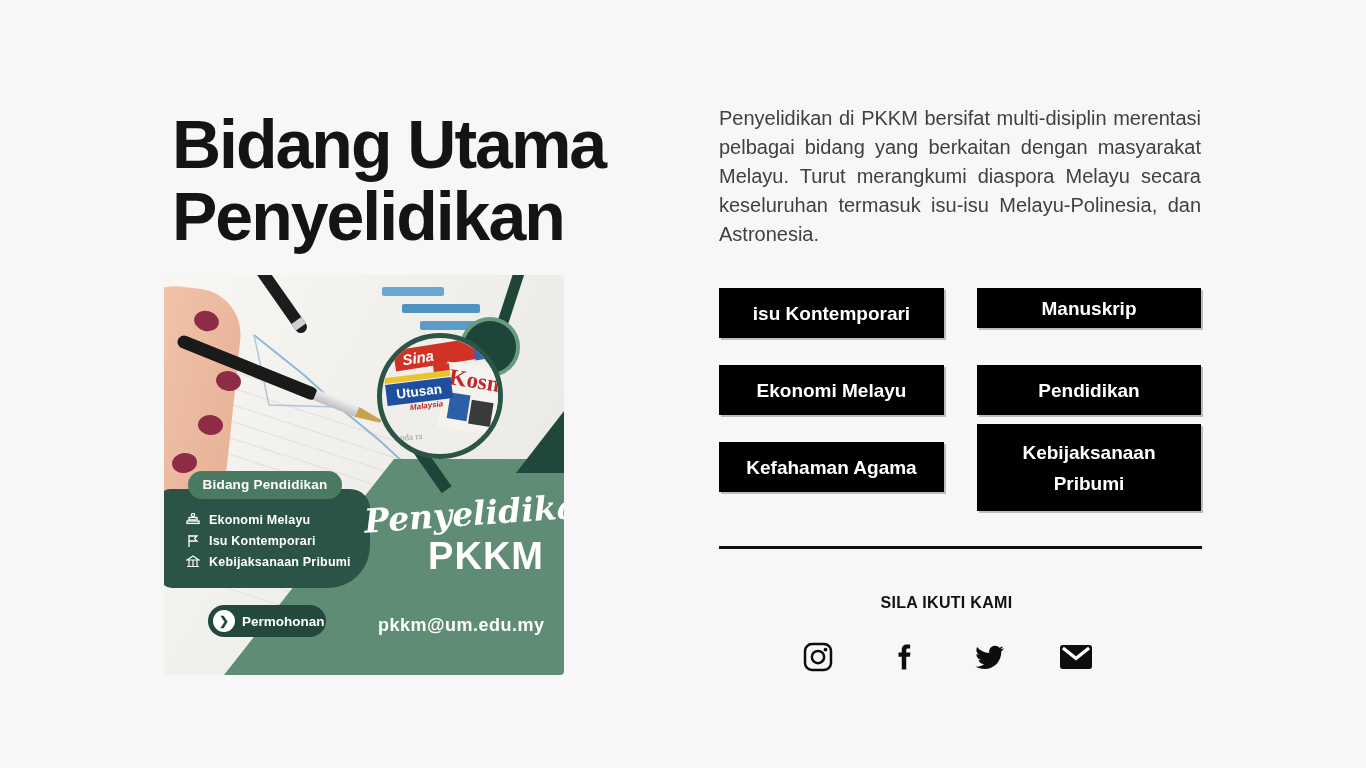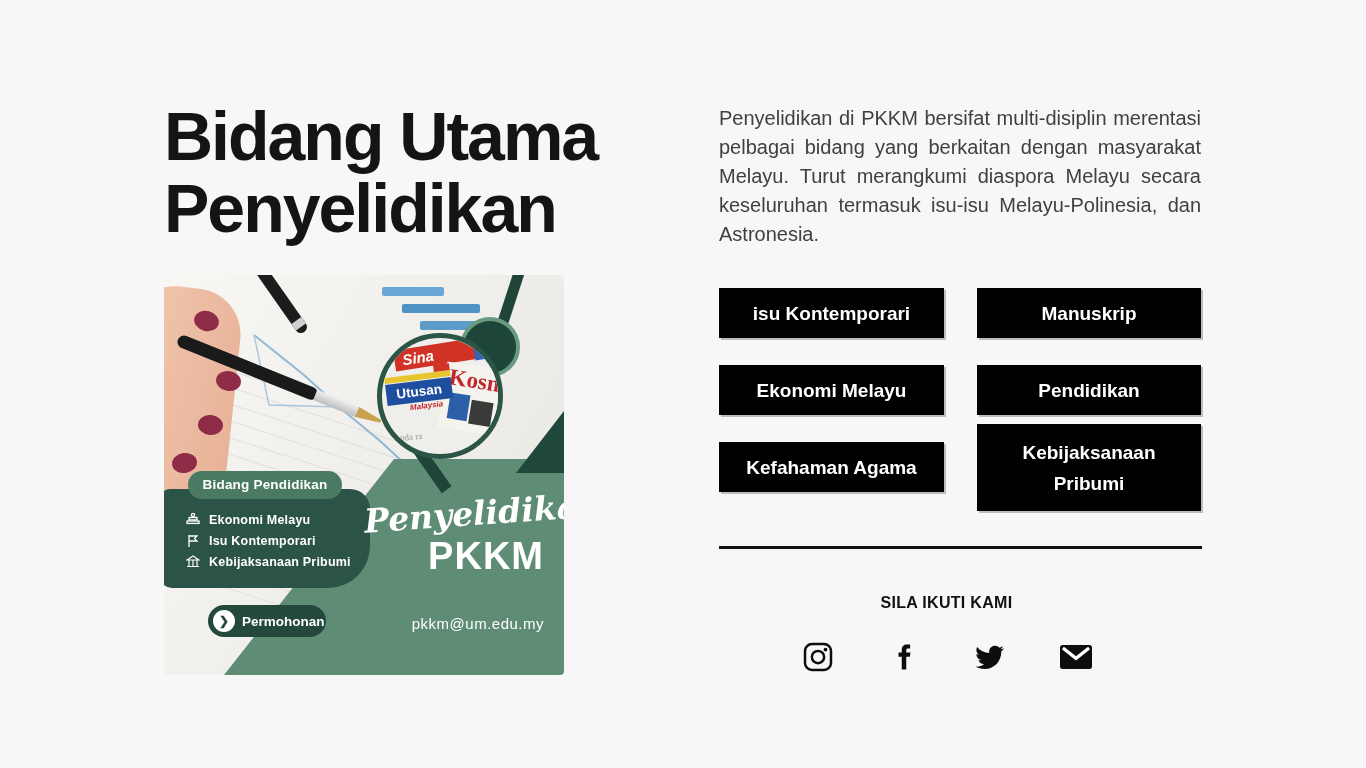--- a/index.html
+++ b/index.html
@@ -86,58 +86,58 @@
   .prow{position:static;display:flex;align-items:center;gap:9px;margin-bottom:7px;}
   .prow svg{position:static;flex:0 0 auto;}
   .prow .ptxt{position:static;color:#fff;font-size:12.5px;font-weight:bold;letter-spacing:.2px;}
   .badge{left:24px;top:196px;width:154px;height:28px;background:#4a7a62;border-radius:15px;
     color:#fff;font-size:13.5px;font-weight:bold;text-align:center;line-height:28px;letter-spacing:.2px;}
 
   .script-title{left:200px;top:220px;width:192px;text-align:center;color:#fff;
     font-family:"DejaVu Serif",serif;font-style:italic;font-weight:bold;font-size:33px;transform:rotate(-4deg);}
   .brand{left:240px;top:260px;width:140px;text-align:right;color:#fff;
     font-size:38px;font-weight:bold;letter-spacing:1px;}
-  .poster-email{left:214px;top:340px;width:166px;text-align:right;color:#fff;
-    font-size:15px;font-weight:normal;letter-spacing:.5px;}
+  .poster-email{left:214px;top:340px;width:166px;text-align:left;color:#fff;
+    font-size:18px;font-weight:bold;letter-spacing:.5px;}
 
   .cta{left:44px;top:330px;width:118px;height:32px;background:#24493c;border-radius:17px;
     display:flex;align-items:center;gap:7px;padding-left:5px;box-sizing:border-box;}
   .cta .circ{position:static;width:22px;height:22px;border-radius:50%;background:#fff;
     color:#24493c;font-size:12px;font-weight:bold;text-align:center;line-height:22px;flex:0 0 auto;}
   .cta .clabel{position:static;color:#fff;font-size:13.5px;font-weight:bold;}
 
   
   .intro{
     position:absolute;left:719px;top:104px;width:482px;
     font-size:20px;line-height:29px;color:#404040;text-align:justify;
   }
   .topic-btn{
     position:absolute;background:#010101;color:#fff;
     display:flex;align-items:center;justify-content:center;
     font-size:19px;font-weight:bold;text-align:center;line-height:25px;
     box-shadow:2px 2px 0 #bdbdbd;cursor:pointer;
   }
   .b1{left:719px;top:288px;width:225px;height:50px;}
-  .b2{left:977px;top:288px;width:224px;height:50px;}
+  .b2{left:977px;top:288px;width:224px;height:40px;}
   .b3{left:719px;top:365px;width:225px;height:50px;}
   .b4{left:977px;top:365px;width:224px;height:50px;}
   .b5{left:719px;top:442px;width:225px;height:50px;}
   .b6{left:977px;top:424px;width:224px;height:87px;padding:0 26px;box-sizing:border-box;line-height:31px;}
   .divider{position:absolute;left:719px;top:546px;width:483px;height:3px;background:#111;}
   .follow{position:absolute;left:719px;top:582px;width:455px;text-align:center;margin-top:12px;}
   .follow-heading{font-size:16px;font-weight:bold;color:#111;letter-spacing:.3px;}
   .social-row{margin-top:28px;display:flex;justify-content:center;align-items:center;gap:52px;}
   .social-icon{width:34px;height:34px;display:flex;align-items:center;justify-content:center;cursor:pointer;}
 </style>
 </head>
 <body>
 
 <div class="slide">
 
-  <h1 class="title" style="margin:0;">
+  <h1 class="title" style="margin:8px;">
     <span>Bidang Utama</span>
     <span>Penyelidikan</span>
   </h1>
 
   <div class="poster">
     <div class="paper-lines"></div>
 
     <svg class="chart-svg" viewBox="0 0 220 200">
       <polyline points="30,40 80,80 115,112 155,145 180,168" fill="none" stroke="#8fb8d8" stroke-width="2"></polyline>
       <polyline points="30,40 45,110 115,112" fill="none" stroke="#aac6dd" stroke-width="1.4"></polyline>

